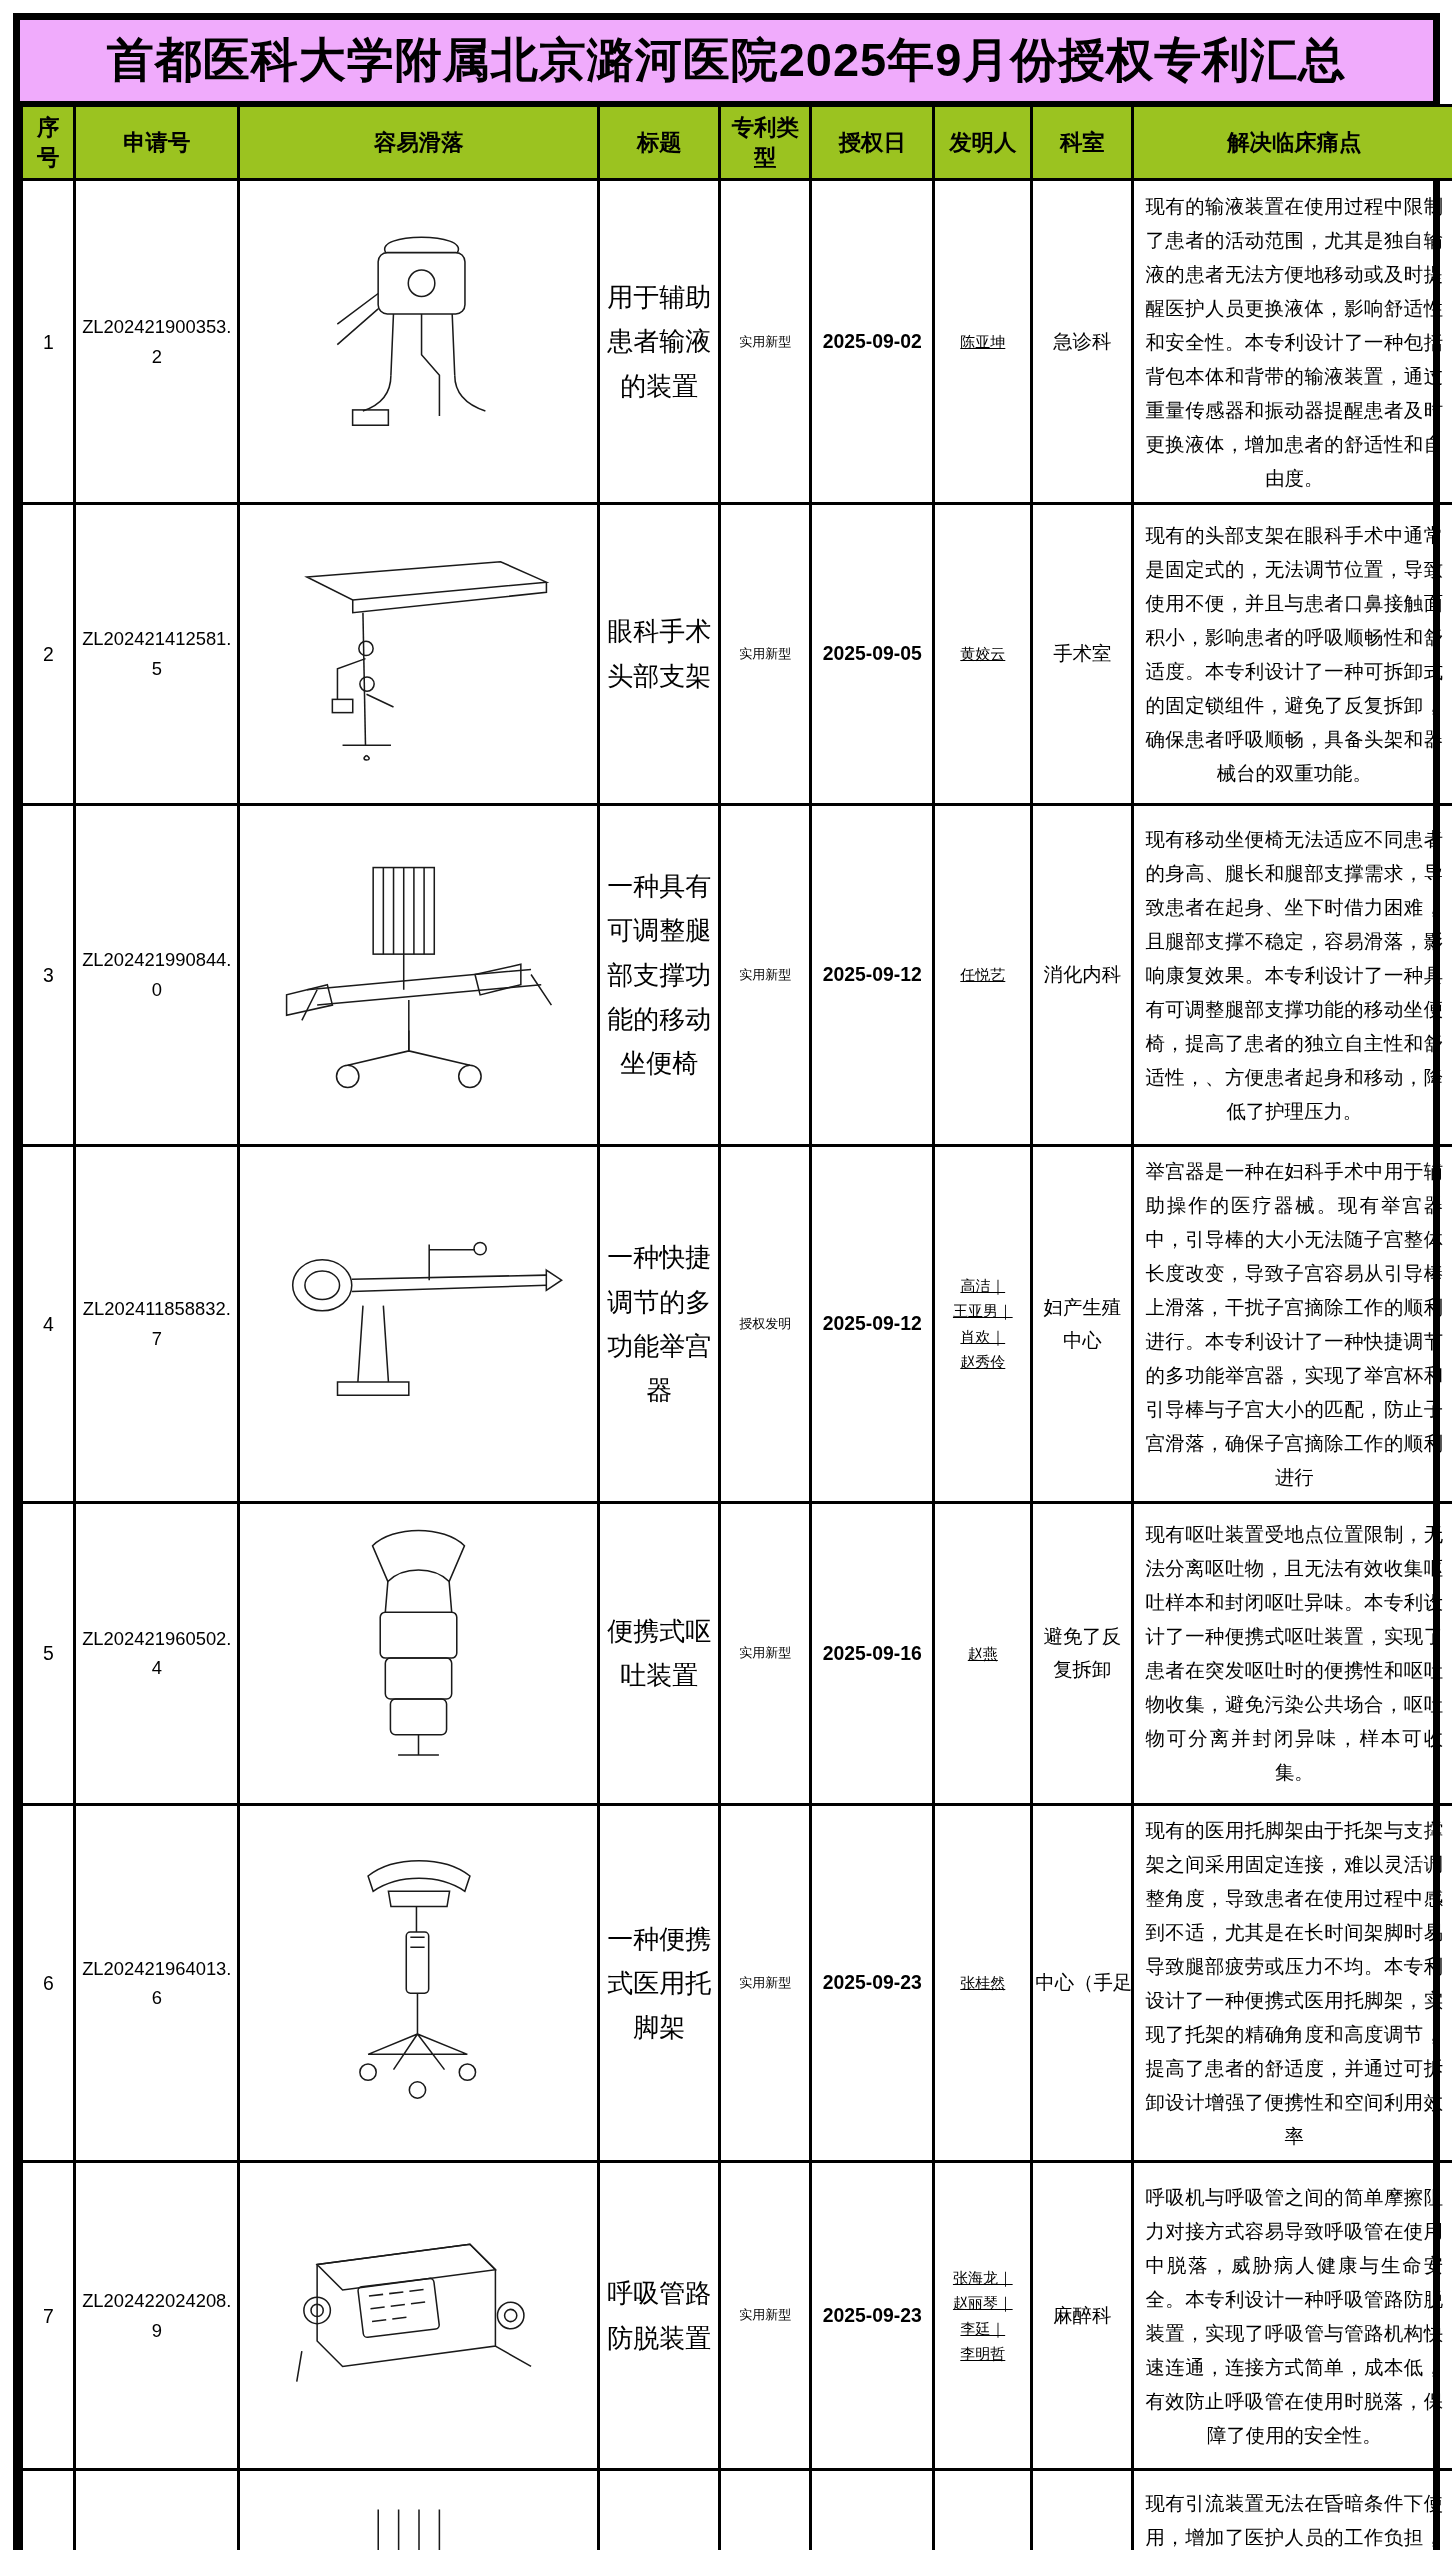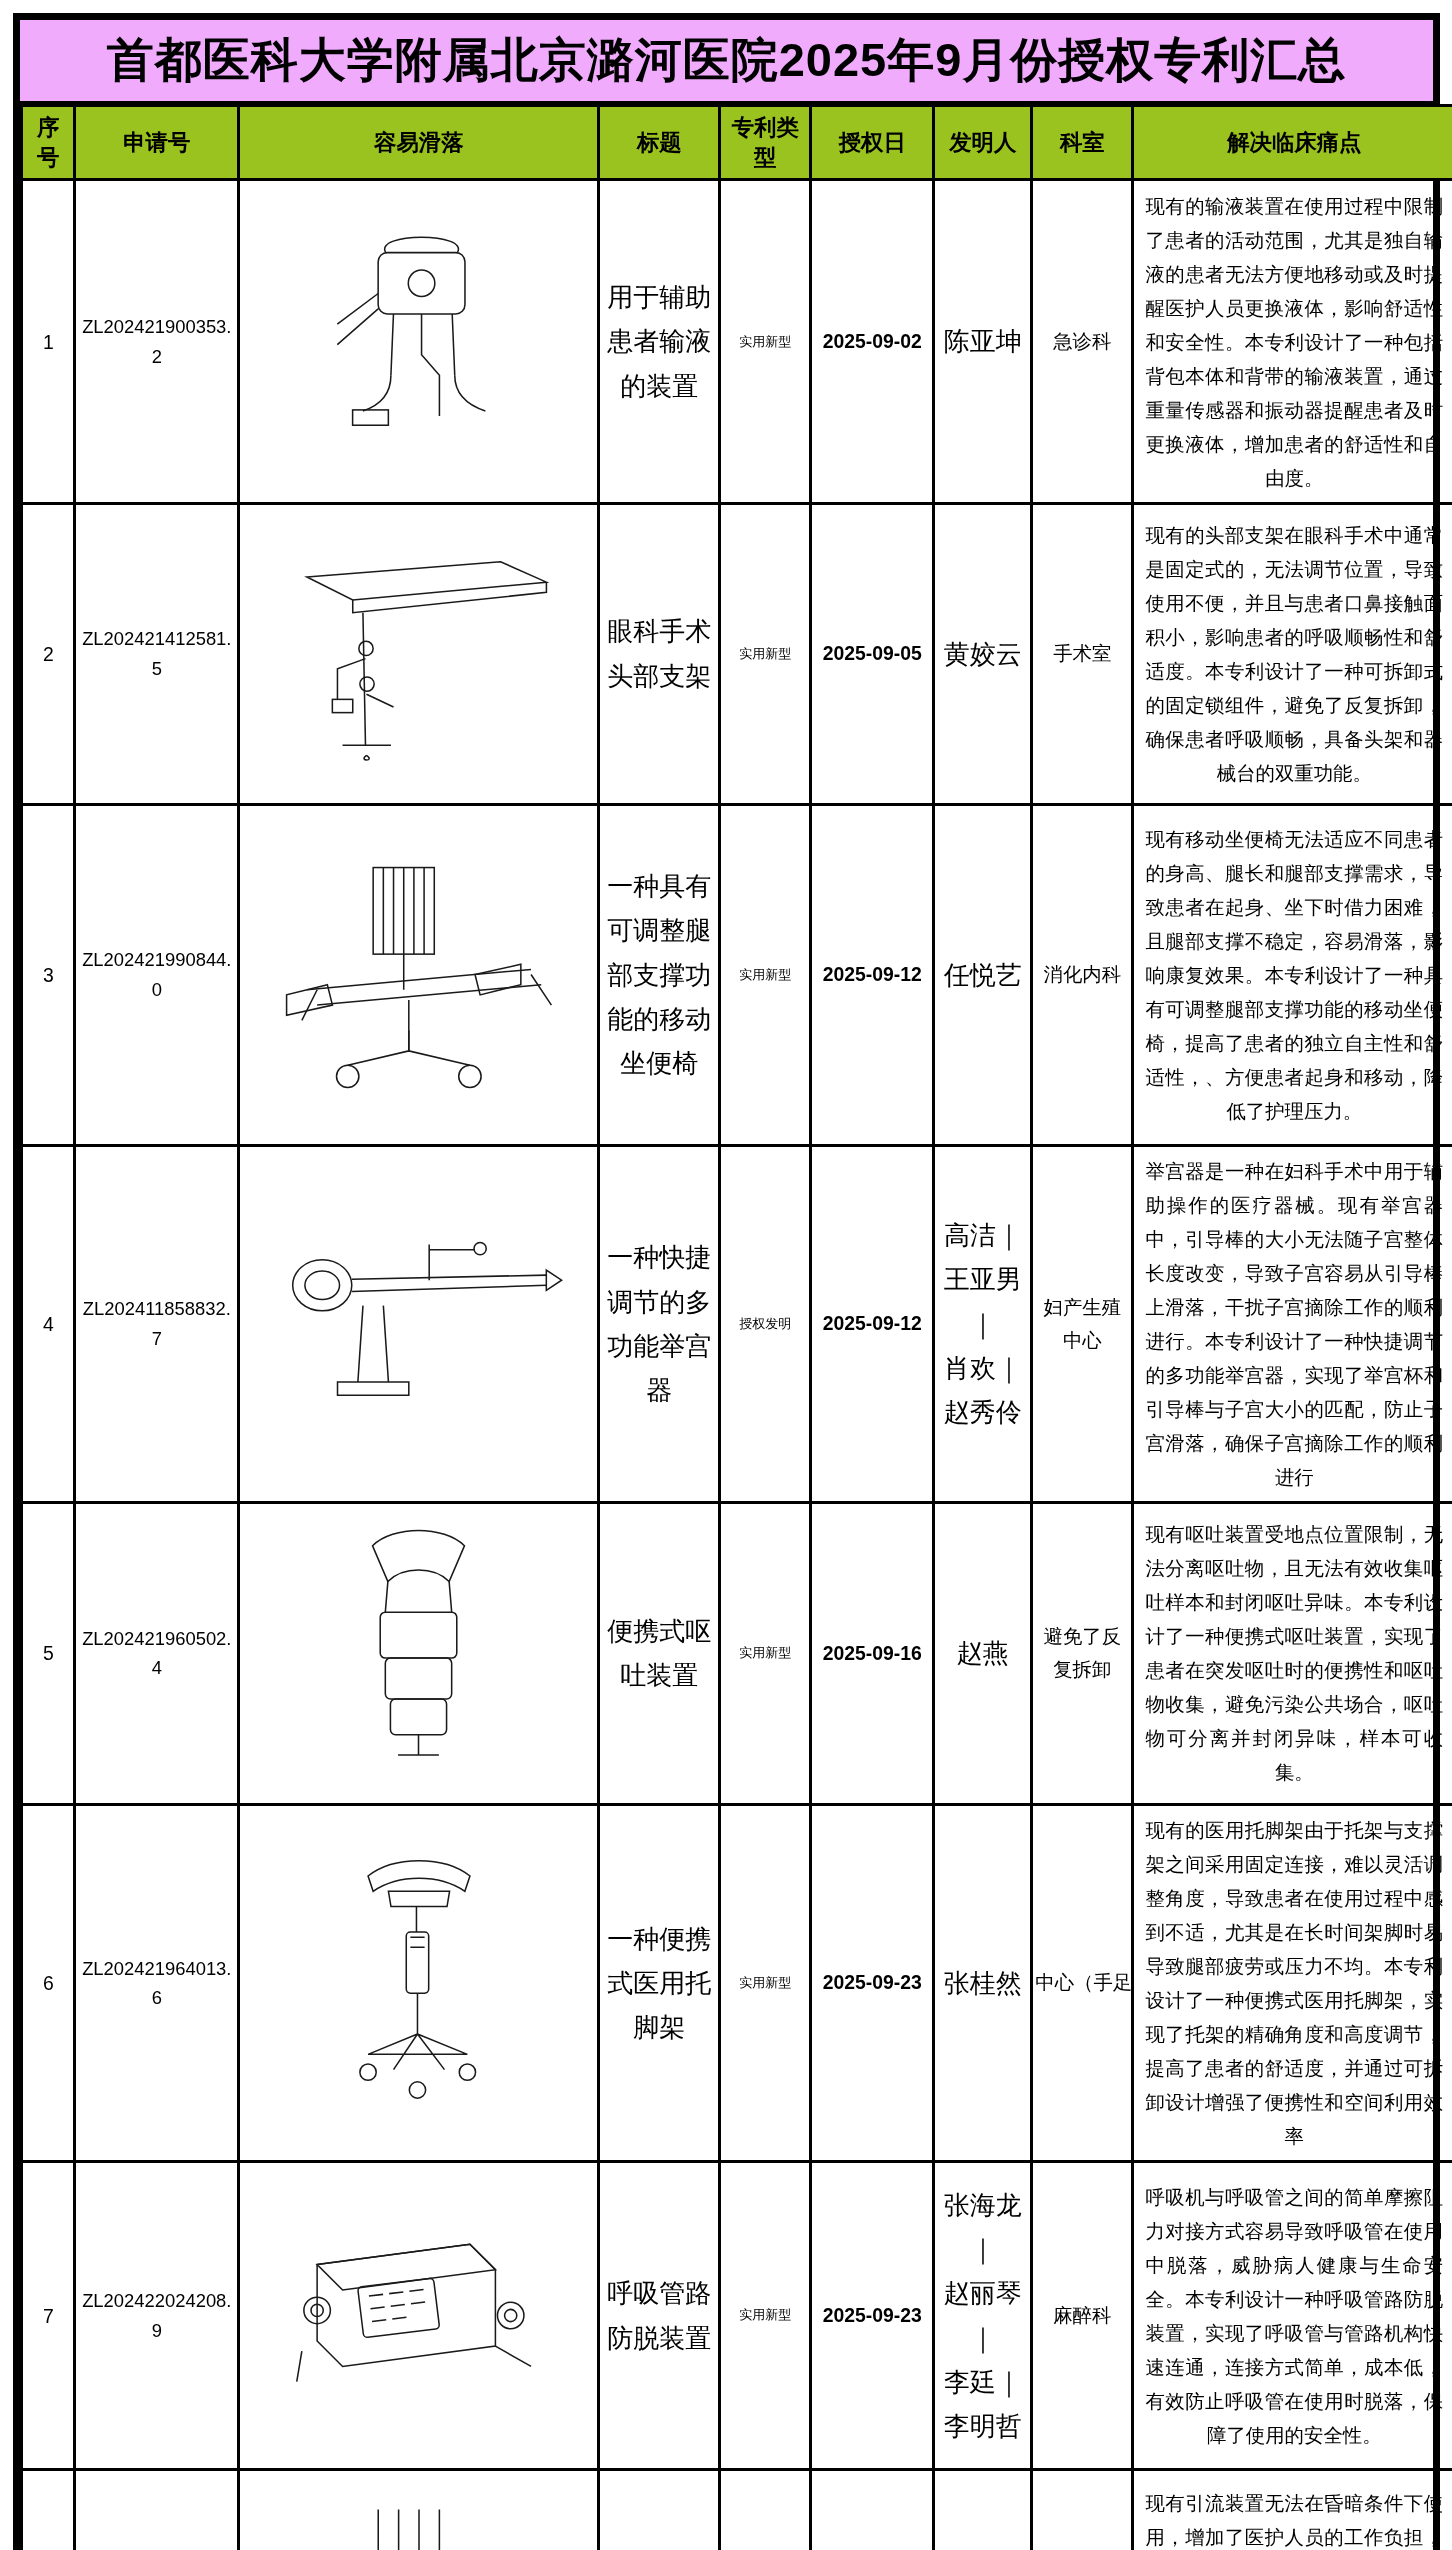--- a/index.html
+++ b/index.html
@@ -15,21 +15,21 @@
   thead th{
     background:#9bc320;font-size:22.4px;font-weight:bold;line-height:1.35;
     text-align:center;height:65px;
   }
   td{font-size:19.4px;line-height:1.55;text-align:center;}
   .cell-no{font-size:19.4px;}
   .cell-appno{font-size:18.4px;overflow-wrap:anywhere;line-height:1.6;}
   .cell-title{font-size:26px;line-height:1.7;}
   .cell-type{font-size:13px;white-space:nowrap;}
   .cell-date{font-size:19.4px;line-height:1.7;font-weight:bold;}
-  .cell-inventors{font-size:26px;white-space:pre-line;line-height:1.7;}
+  .cell-inventors{font-size:15px;white-space:pre-line;line-height:1.7;text-decoration:underline;}
   .cell-dept{font-size:19.4px;line-height:1.7;}
   tbody tr:nth-child(6) .cell-dept{white-space:nowrap;text-align:left;padding-left:2px;}
   .cell-pain{
     font-size:19.4px;line-height:34px;text-align:justify;text-align-last:center;
     padding:7.1px 11.2px;
   }
   .cell-fig{padding:2px;}
   .fig-wrap{width:100%;height:100%;display:flex;align-items:center;justify-content:center;}
   .fig-wrap svg{display:block;}
   

